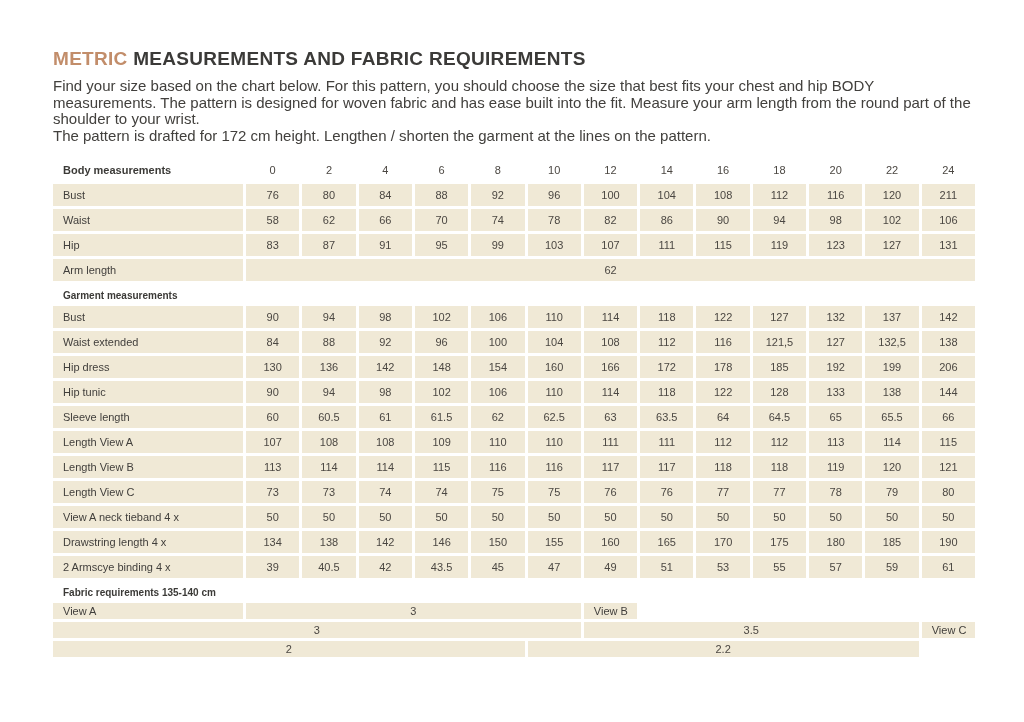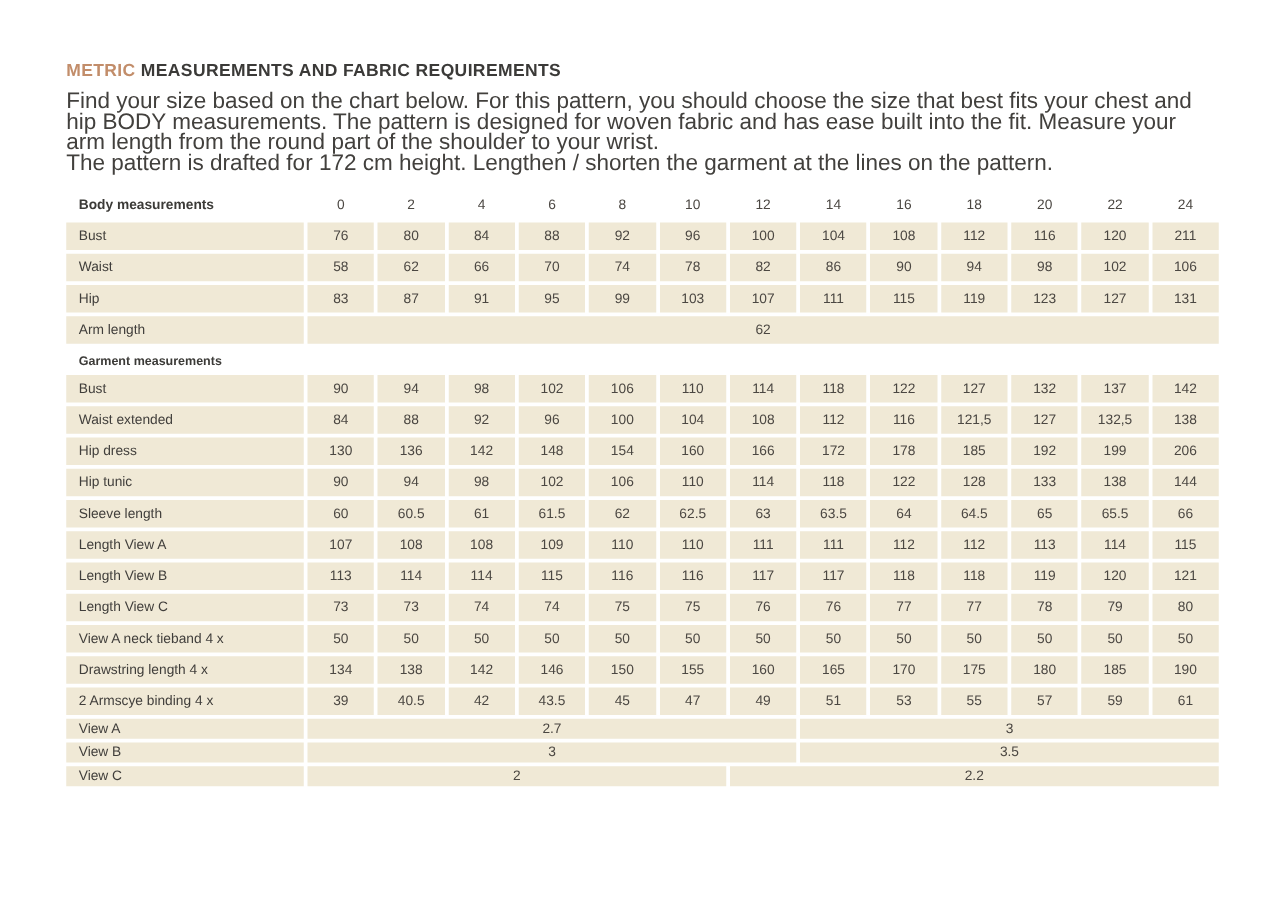--- a/index.html
+++ b/index.html
@@ -2,24 +2,24 @@
 <html><head>
 <meta charset="utf-8">
 <style>
   * { margin: 0; padding: 0; box-sizing: border-box; }
   html, body { width: 1024px; height: 722px; background: #ffffff; overflow: hidden; }
   body { font-family: "Liberation Sans", sans-serif; color: #3f3d3a; }
 
   .page { width: 1024px; height: 722px; background: #fff; position: relative; }
   .content { position: absolute; left: 53px; top: 48px; width: 922px; }
 
-  .title { font-size: 14px; letter-spacing: 0.3px; color: #3b3a38; white-space: nowrap; }
+  .title { font-size: 19px; letter-spacing: 0.3px; color: #3b3a38; white-space: nowrap; }
   .title .accent { color: #c28d6a; }
 
-  .intro { margin-top: 8px; font-size: 18px; line-height: 16.5px; color: #42403d; }
+  .intro { margin-top: 8px; font-size: 15px; line-height: 16.5px; color: #42403d; }
   .intro p { margin: 0; }
 
   .tablewrap { margin-top: 15px; }
 
   .grid {
     display: grid;
     grid-template-columns: 190px repeat(13, 1fr);
     column-gap: 3px;
     row-gap: 3px;
   }
@@ -288,24 +288,24 @@
           <div class="cell ">47</div>
           <div class="cell ">49</div>
           <div class="cell ">51</div>
           <div class="cell ">53</div>
           <div class="cell ">55</div>
           <div class="cell ">57</div>
           <div class="cell ">59</div>
           <div class="cell ">61</div>
         </div>
 
+      <div class="section-header">Fabric requirements 135-140 cm</div>
 
       <div class="grid fabric" id="fabric-rows">
           <div class="cell label">View A</div>
-          <div class="cell " style="grid-column: span 7;">2.7</div>
           <div class="cell " style="grid-column: span 6;">3</div>
           <div class="cell label">View B</div>
           <div class="cell " style="grid-column: span 7;">3</div>
           <div class="cell " style="grid-column: span 6;">3.5</div>
           <div class="cell label">View C</div>
           <div class="cell " style="grid-column: span 6;">2</div>
           <div class="cell " style="grid-column: span 7;">2.2</div>
         </div>
 
     </div>

